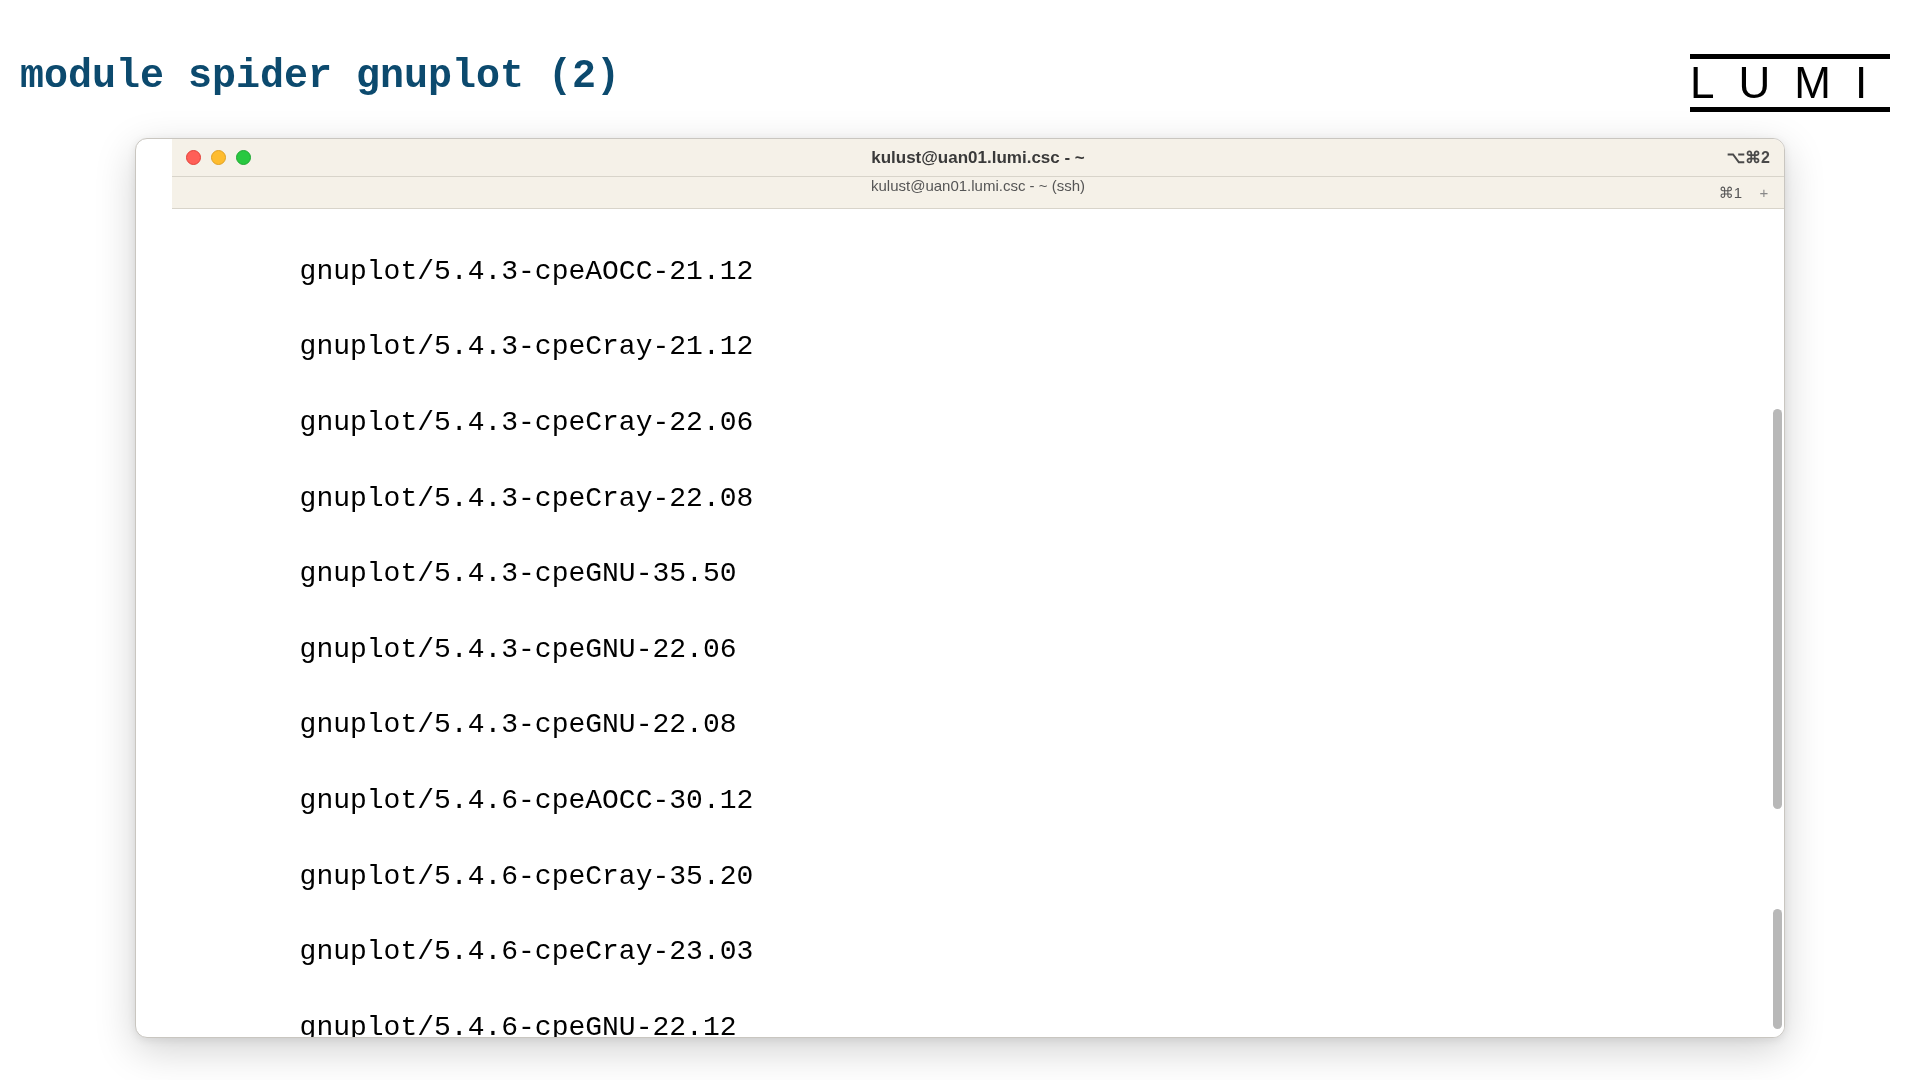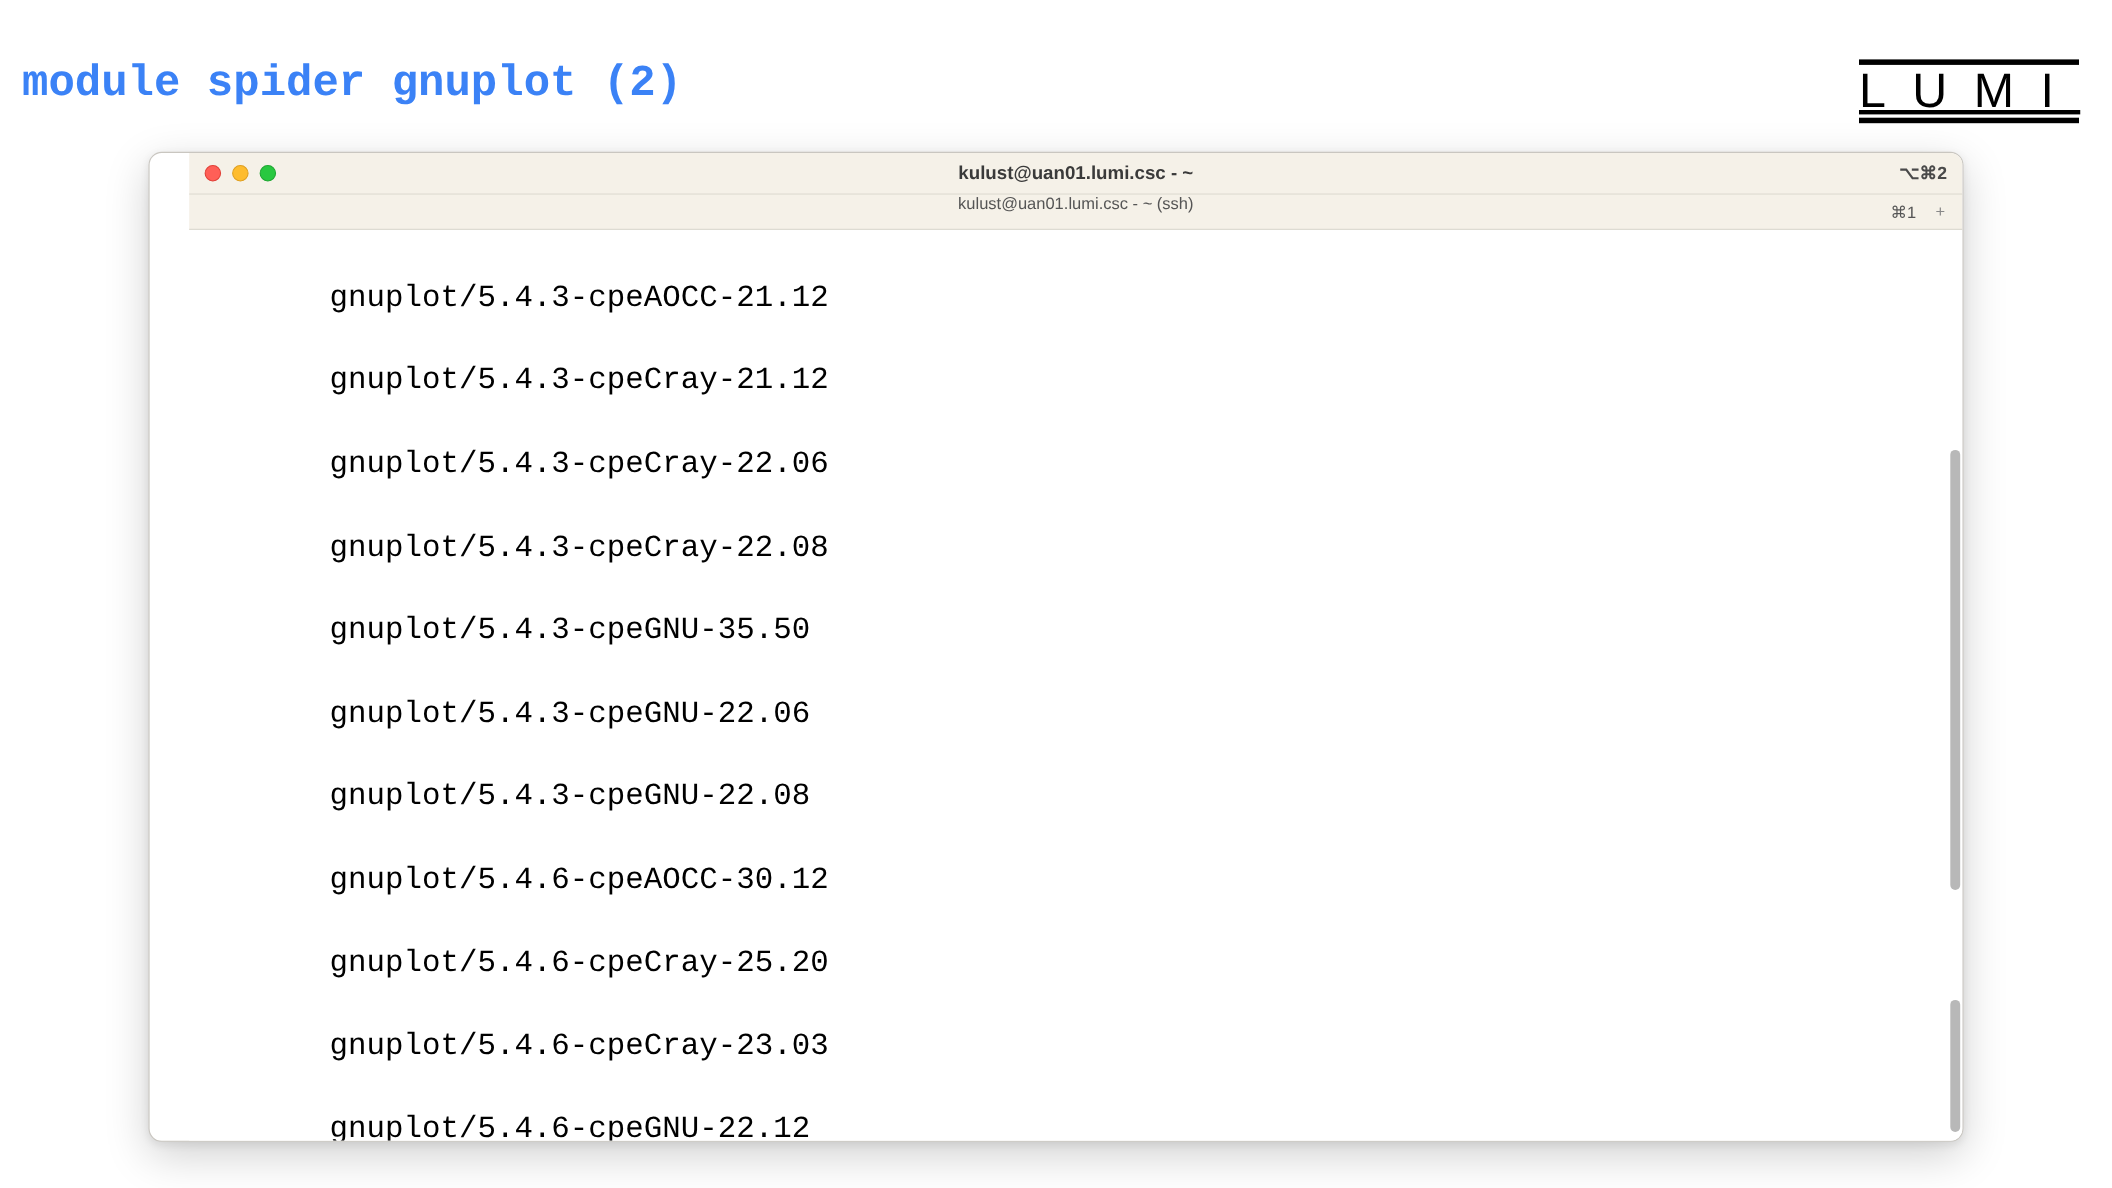--- a/index.html
+++ b/index.html
@@ -11,28 +11,27 @@
     overflow: hidden;
     position: relative;
   }
   .slide-title {
     position: absolute;
     top: 54px;
     left: 20px;
     font-family: "Menlo", "Consolas", "Courier New", monospace;
     font-size: 40px;
     font-weight: 700;
-    color: #3b82f6;
+    color: #0c4a6e;
   }
   .logo {
     position: absolute;
     top: 54px;
     right: 30px;
     width: 200px;
-    text-decoration: underline;
   }
   .logo-line {
     height: 5px;
     background: #000;
     width: 100%;
   }
   .logo-text {
     font-family: Arial, sans-serif;
     font-size: 44px;
     font-weight: 400;
@@ -198,21 +197,21 @@
 
   <div class="terminal-body">
 <div class="module-line">gnuplot/5.4.3-cpeAOCC-21.12</div>
 <div class="module-line">gnuplot/5.4.3-cpeCray-21.12</div>
 <div class="module-line">gnuplot/5.4.3-cpeCray-22.06</div>
 <div class="module-line">gnuplot/5.4.3-cpeCray-22.08</div>
 <div class="module-line">gnuplot/5.4.3-cpeGNU-35.50</div>
 <div class="module-line">gnuplot/5.4.3-cpeGNU-22.06</div>
 <div class="module-line">gnuplot/5.4.3-cpeGNU-22.08</div>
 <div class="module-line">gnuplot/5.4.6-cpeAOCC-30.12</div>
-<div class="module-line">gnuplot/5.4.6-cpeCray-25.20</div>
+<div class="module-line">gnuplot/5.4.6-cpeCray-35.20</div>
 <div class="module-line">gnuplot/5.4.6-cpeCray-23.03</div>
 <div class="module-line">gnuplot/5.4.6-cpeGNU-22.12</div>
 
 
 
 
 
 
 
 

